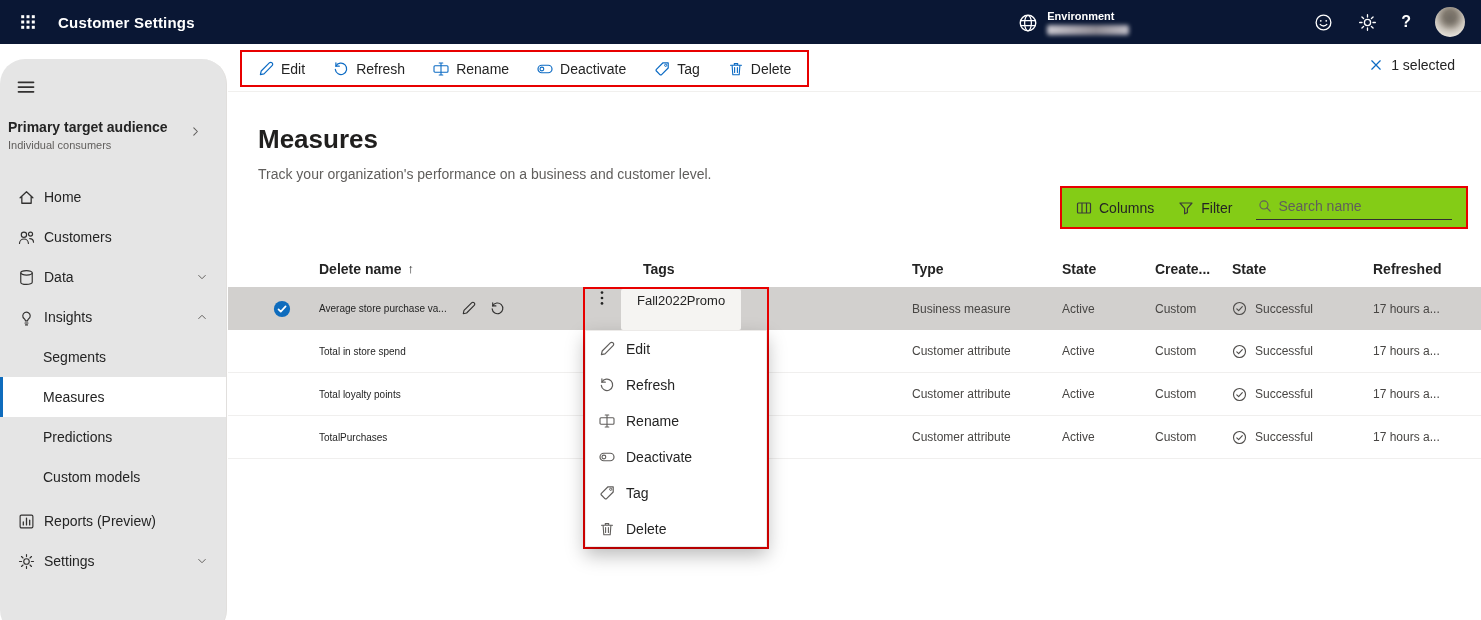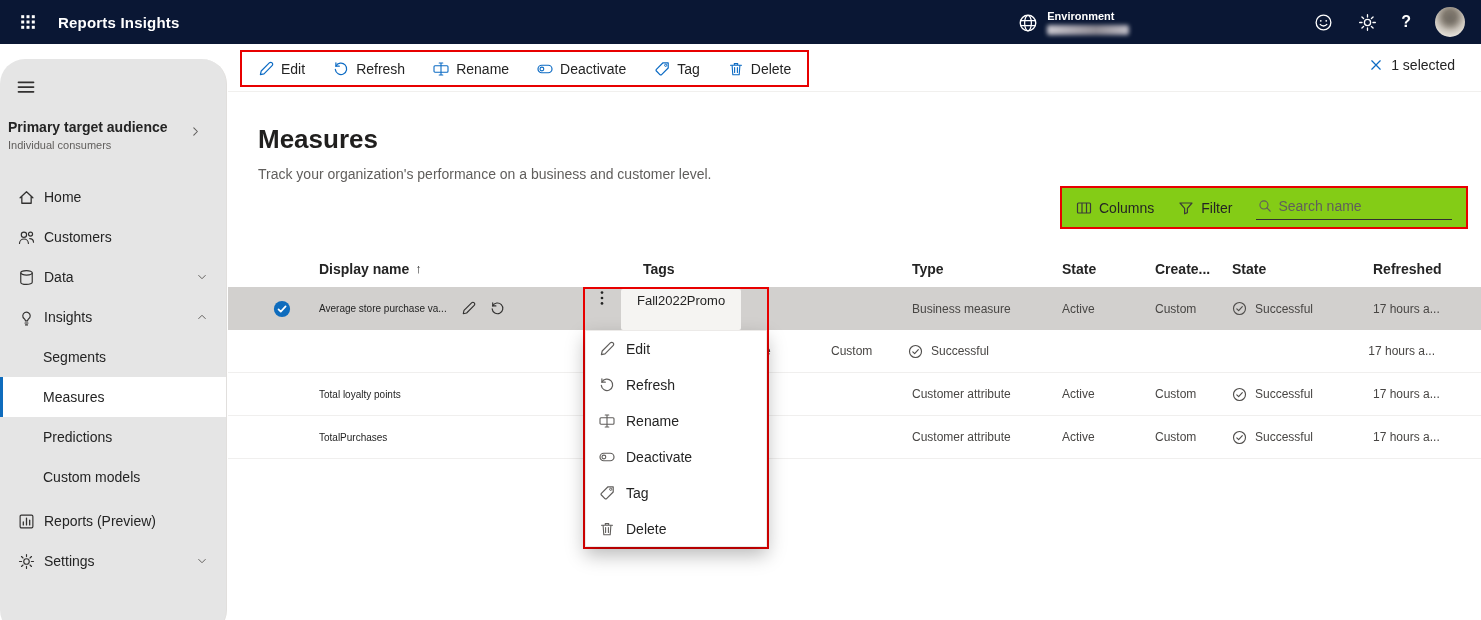--- a/index.html
+++ b/index.html
@@ -217,21 +217,21 @@
       </symbol>
 </defs>
 </svg>
 
 <div class="topbar">
   <div class="waffle-btn">
     <svg width="16" height="16">
         <use href="#i-waffle"></use>
       </svg>
   </div>
-  <div class="app-title">Reports Insights</div>
+  <div class="app-title">Customer Settings</div>
   <div class="topbar-right">
     <div class="env-group">
       <svg class="top-icon" width="19" height="19" style="margin-top:3px">
           <use href="#i-globe"></use>
         </svg>
       <div class="env-col">
         <div class="env-label">Environment</div>
         <div class="env-blur"></div>
       </div>
     </div>
@@ -397,21 +397,21 @@
           <use href="#i-search"></use>
         </svg>
       <input type="text" placeholder="Search name" style="">
     </div>
   </div>
 
   <div class="table">
     <div class="trow thead">
       <div class="cell c-check"></div>
       <div class="cell c-name">
-        <span>Display name</span>
+        <span>Delete name</span>
         <span class="sort-arrow" style="margin-left:-8px">↑</span>
       </div>
       <div class="cell c-tags">Tags</div>
       <div class="cell c-type">Type</div>
       <div class="cell c-state">State</div>
       <div class="cell c-created">Create...</div>
       <div class="cell c-status">State</div>
       <div class="cell c-refreshed">Refreshed</div>
     </div>
 
@@ -438,20 +438,23 @@
         <svg class="status-ic">
             <use href="#i-statuscheck"></use>
           </svg>
         <span>Successful</span>
       </div>
       <div class="cell c-refreshed sec">17 hours a...</div>
     </div>
 
     <div class="trow">
       <div class="cell c-check"></div>
+      <div class="cell c-name">
+          <span>Total in store spend</span>
+        </div>
       <div class="cell c-tags"></div>
       <div class="cell c-type sec">Customer attribute</div>
       <div class="cell c-state sec">Active</div>
       <div class="cell c-created sec">Custom</div>
       <div class="cell c-status sec">
         <svg class="status-ic">
             <use href="#i-statuscheck"></use>
           </svg>
         <span>Successful</span>
       </div>

